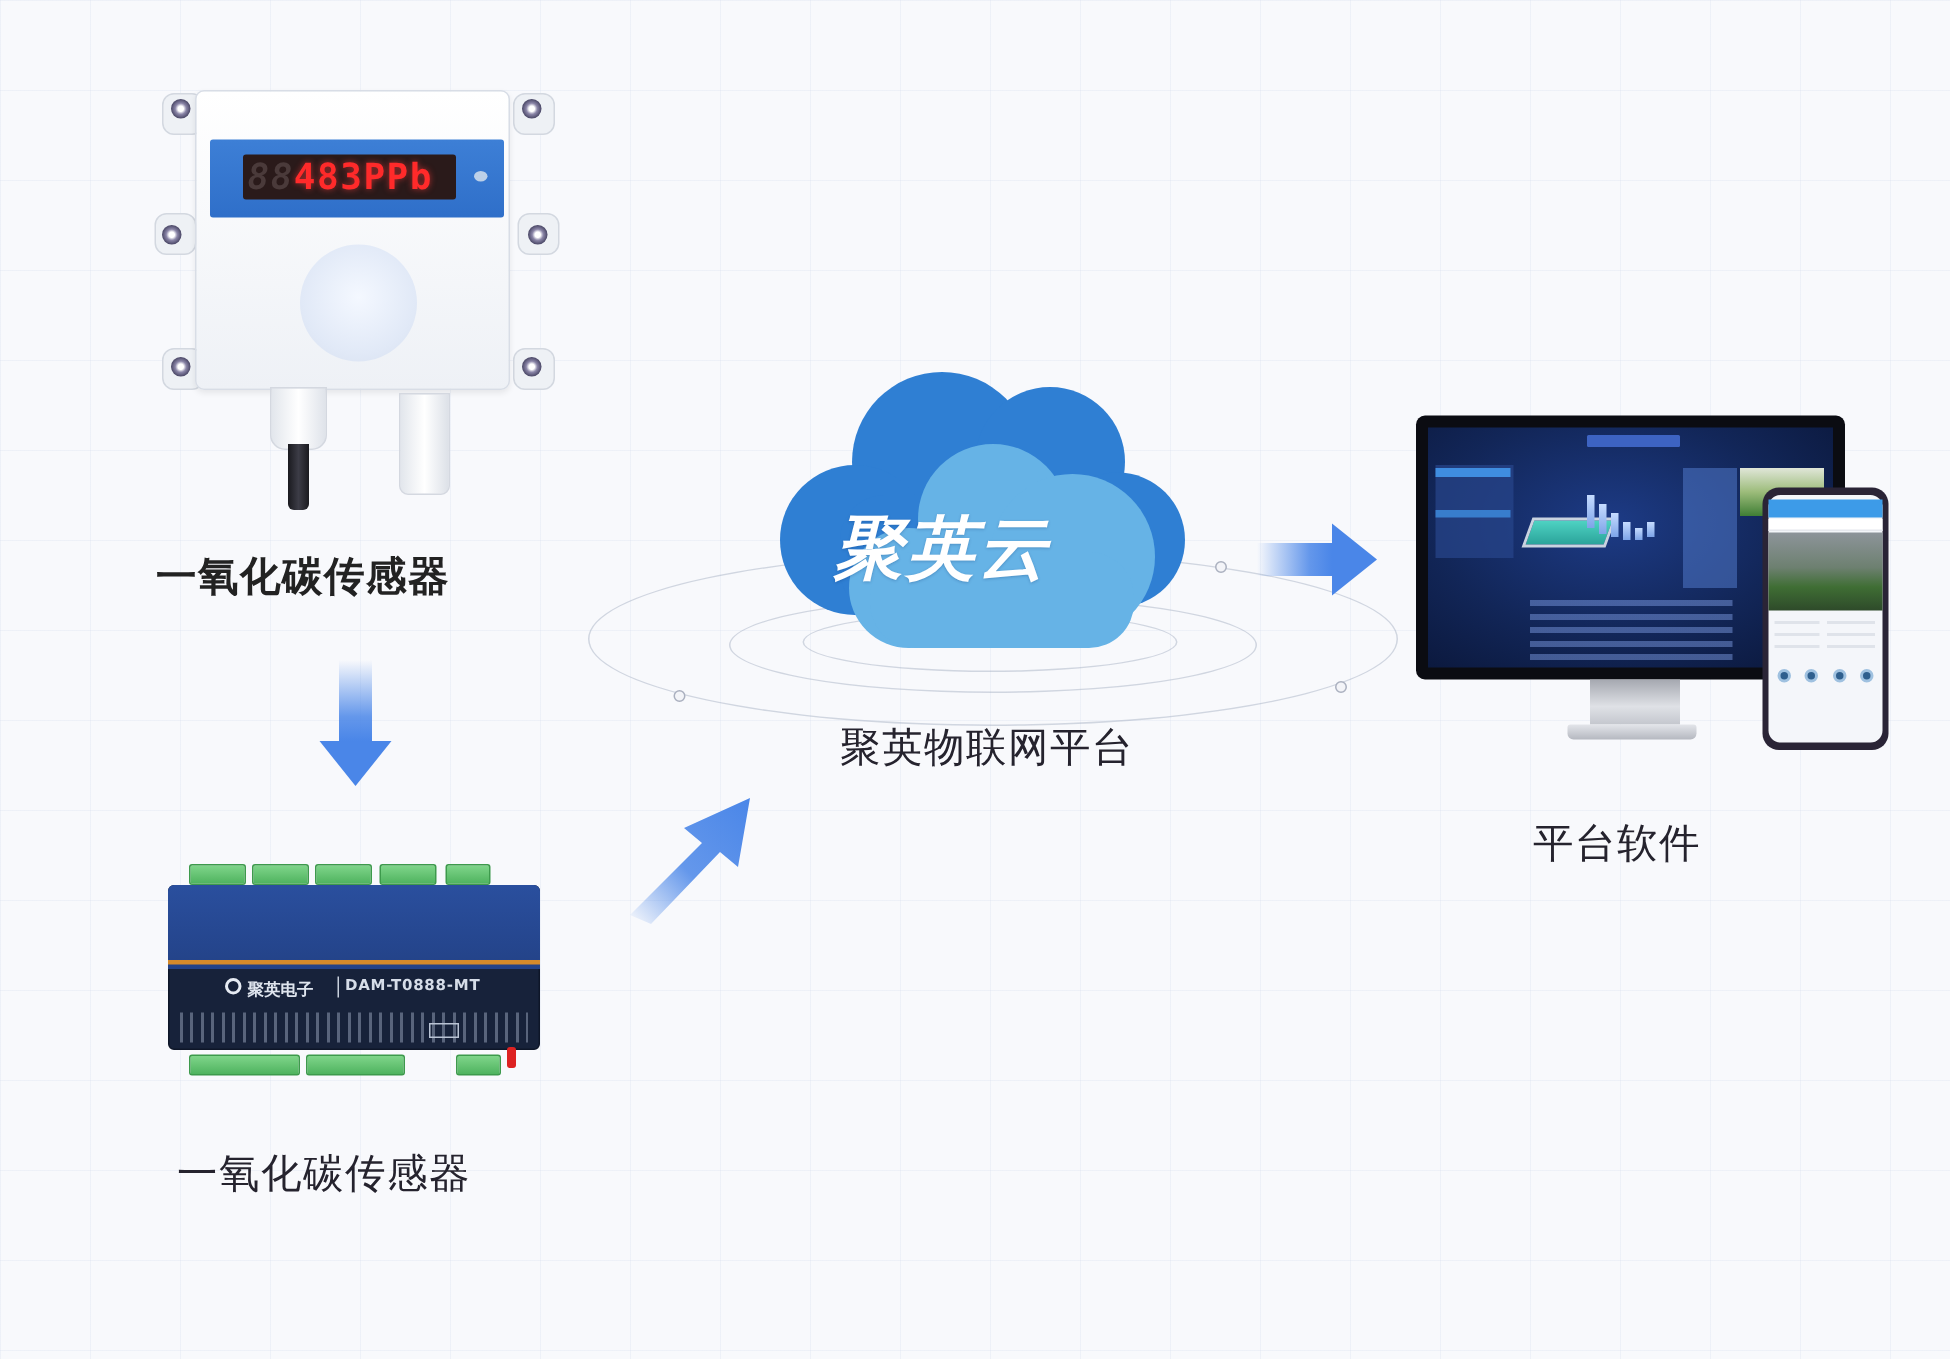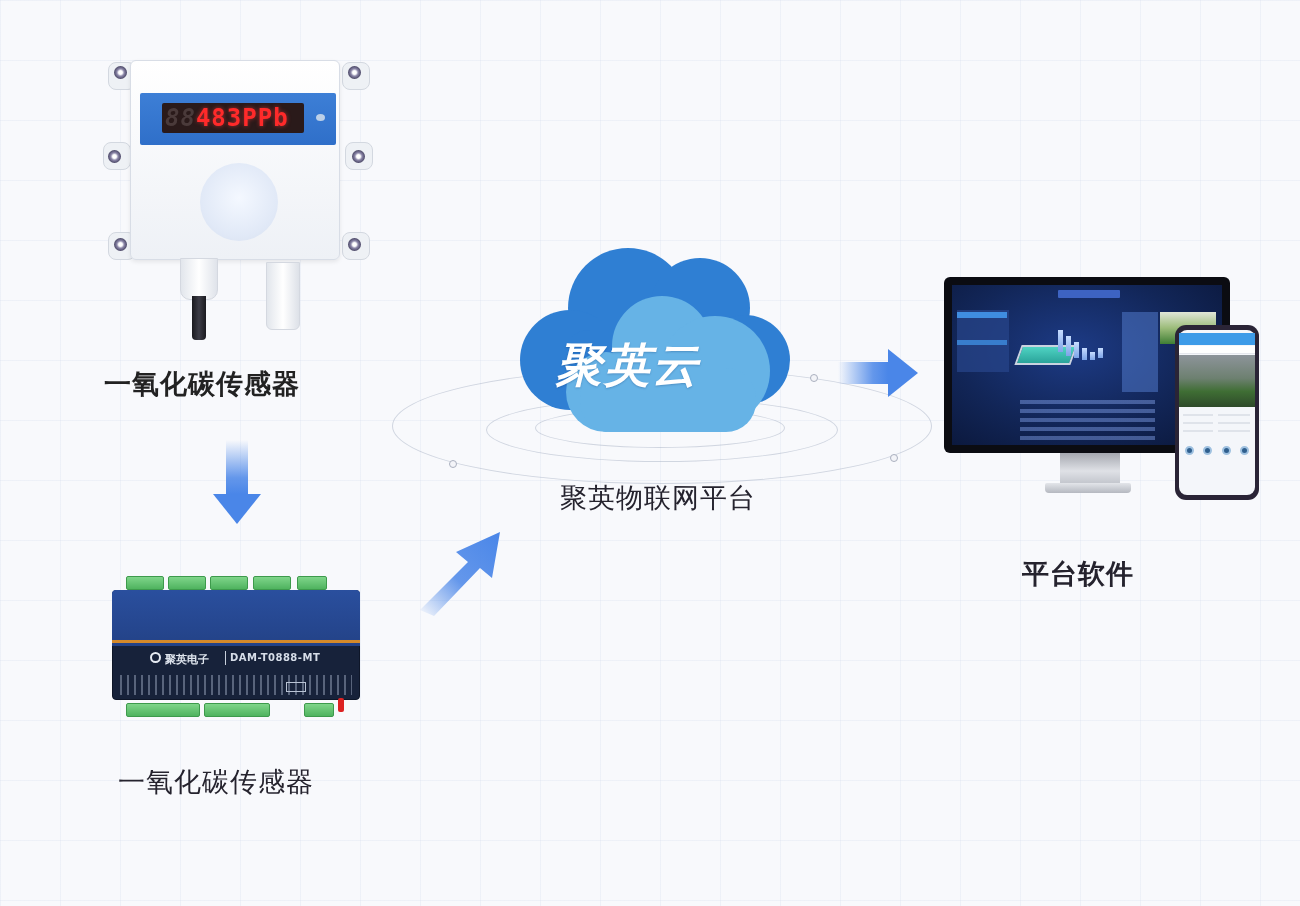--- a/index.html
+++ b/index.html
@@ -353,13 +353,13 @@
   <div class="abs phone-row" style="left:1218px;top:414px;width:32px;"></div>
   <div class="abs phone-row" style="left:1183px;top:422px;width:30px;"></div>
   <div class="abs phone-row" style="left:1218px;top:422px;width:32px;"></div>
   <div class="abs phone-row" style="left:1183px;top:430px;width:30px;"></div>
   <div class="abs phone-row" style="left:1218px;top:430px;width:32px;"></div>
   <div class="abs phone-btn" style="left:1185px;top:446px;"></div>
   <div class="abs phone-btn" style="left:1203px;top:446px;"></div>
   <div class="abs phone-btn" style="left:1222px;top:446px;"></div>
   <div class="abs phone-btn" style="left:1240px;top:446px;"></div>
 </div>
-<div class="label" style="left:1022px;top:556px;font-weight:bold;">平台软件</div>
+<div class="label" style="left:1022px;top:544px;">平台软件</div>
 
 </body></html>

